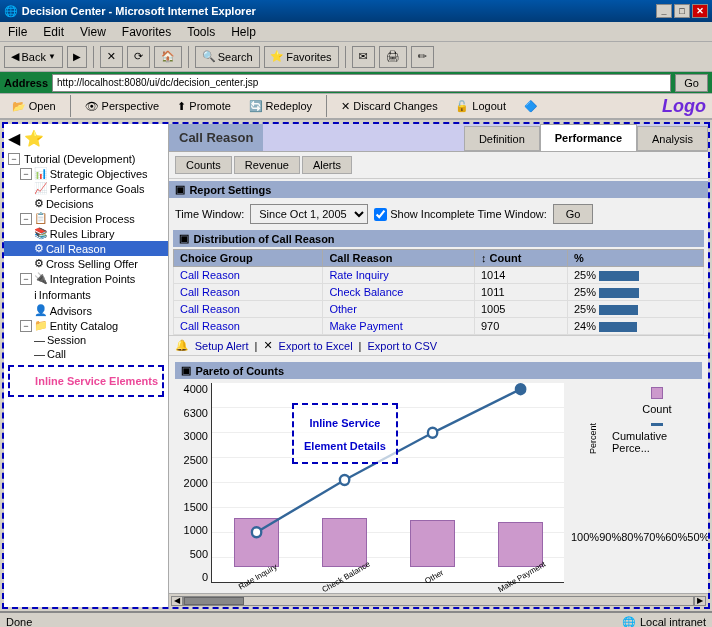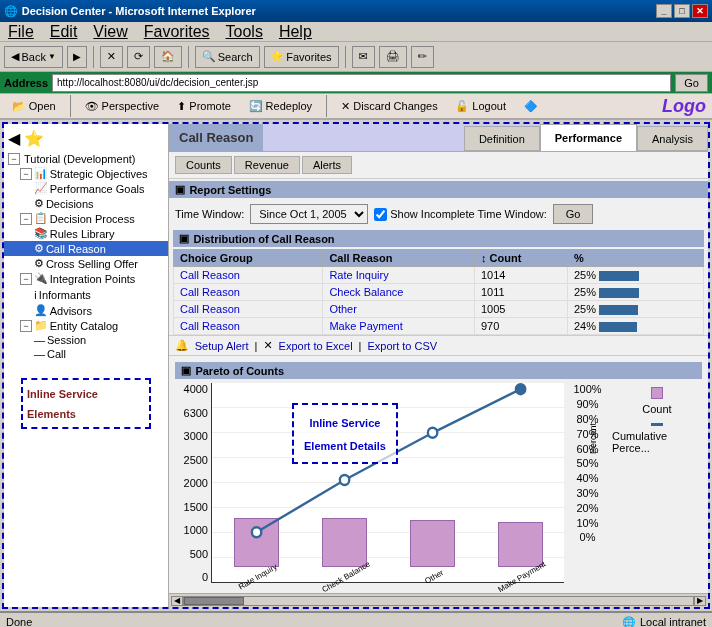--- a/index.html
+++ b/index.html
@@ -23,21 +23,21 @@
       width: 16px; height: 14px; background: #d4d0c8; border: 1px solid #888;
       display: flex; align-items: center; justify-content: center; font-size: 9px; cursor: pointer;
       color: #000;
     }
 
     
     .menu-bar {
       background: #d4d0c8; height: 20px; display: flex; align-items: center;
       border-bottom: 1px solid #aaa; padding: 0 4px; gap: 8px;
     }
-    .menu-item { font-size: 16px; cursor: pointer; padding: 2px 4px; text-decoration: underline; }
+    .menu-item { font-size: 12px; cursor: pointer; padding: 2px 4px; }
 
     
     .toolbar {
       background: #d4d0c8; height: 30px; display: flex; align-items: center;
       border-bottom: 1px solid #aaa; padding: 0 4px; gap: 4px;
     }
     .tool-btn {
       background: #d4d0c8; border: 1px solid #888; padding: 2px 6px;
       font-size: 11px; cursor: pointer; display: flex; align-items: center; gap: 2px;
       height: 22px;
@@ -81,23 +81,23 @@
     }
     .tree-item {
       display: flex; align-items: center; padding: 1px 4px; cursor: pointer;
       font-size: 11px; white-space: nowrap;
     }
     .tree-item.selected { background: #3366cc; color: white; }
     .tree-indent { width: 12px; flex-shrink: 0; }
     .expand-icon { width: 12px; height: 12px; border: 1px solid #888; background: white; display: inline-flex; align-items: center; justify-content: center; font-size: 9px; color: #333; flex-shrink: 0; cursor: pointer; }
 
     .inline-service-box {
-      border: 2px dashed #00b; margin: 17px; padding: 4px;
-      color: #7f1d1d; font-size: 14px; font-weight: bold;
-      text-align: left; line-height: 1.4;
+      border: 2px dashed #00b; margin: 4px; padding: 4px;
+      color: #ec4899; font-size: 14px; font-weight: bold;
+      text-align: right; line-height: 1.4;
     }
 
     
     .right-panel { flex: 1; display: flex; flex-direction: column; background: #f0f0f0; overflow: hidden; }
 
     
     .panel-header {
       background: #cce; display: flex; align-items: stretch;
       border-bottom: 1px solid #aaa; height: 28px;
     }
@@ -507,21 +507,21 @@
             <circle cx="188" cy="40" r="4" fill="white" stroke="#336699" stroke-width="2"></circle>
             <circle cx="263" cy="5" r="4" fill="#336699" stroke="#336699" stroke-width="2"></circle>
           </svg>
 
           <div class="inline-service-overlay">
             <span>Inline Service<br>Element Details</span>
           </div>
         </div>
 
         <div style="display: flex; flex-direction: column; margin-left: 4px;">
-          <div style="width: 36px; display: flex; flex-direction: column; justify-content: space-between; align-items: center; padding-left: 3px; font-size: 9px; height: 160px;">
+          <div style="width: 36px; display: flex; flex-direction: row; justify-content: space-between; align-items: flex-end; padding-left: 3px; font-size: 9px; height: 160px;">
             <span>100%</span>
             <span>90%</span>
             <span>80%</span>
             <span>70%</span>
             <span>60%</span>
             <span>50%</span>
             <span>40%</span>
             <span>30%</span>
             <span>20%</span>
             <span>10%</span>

